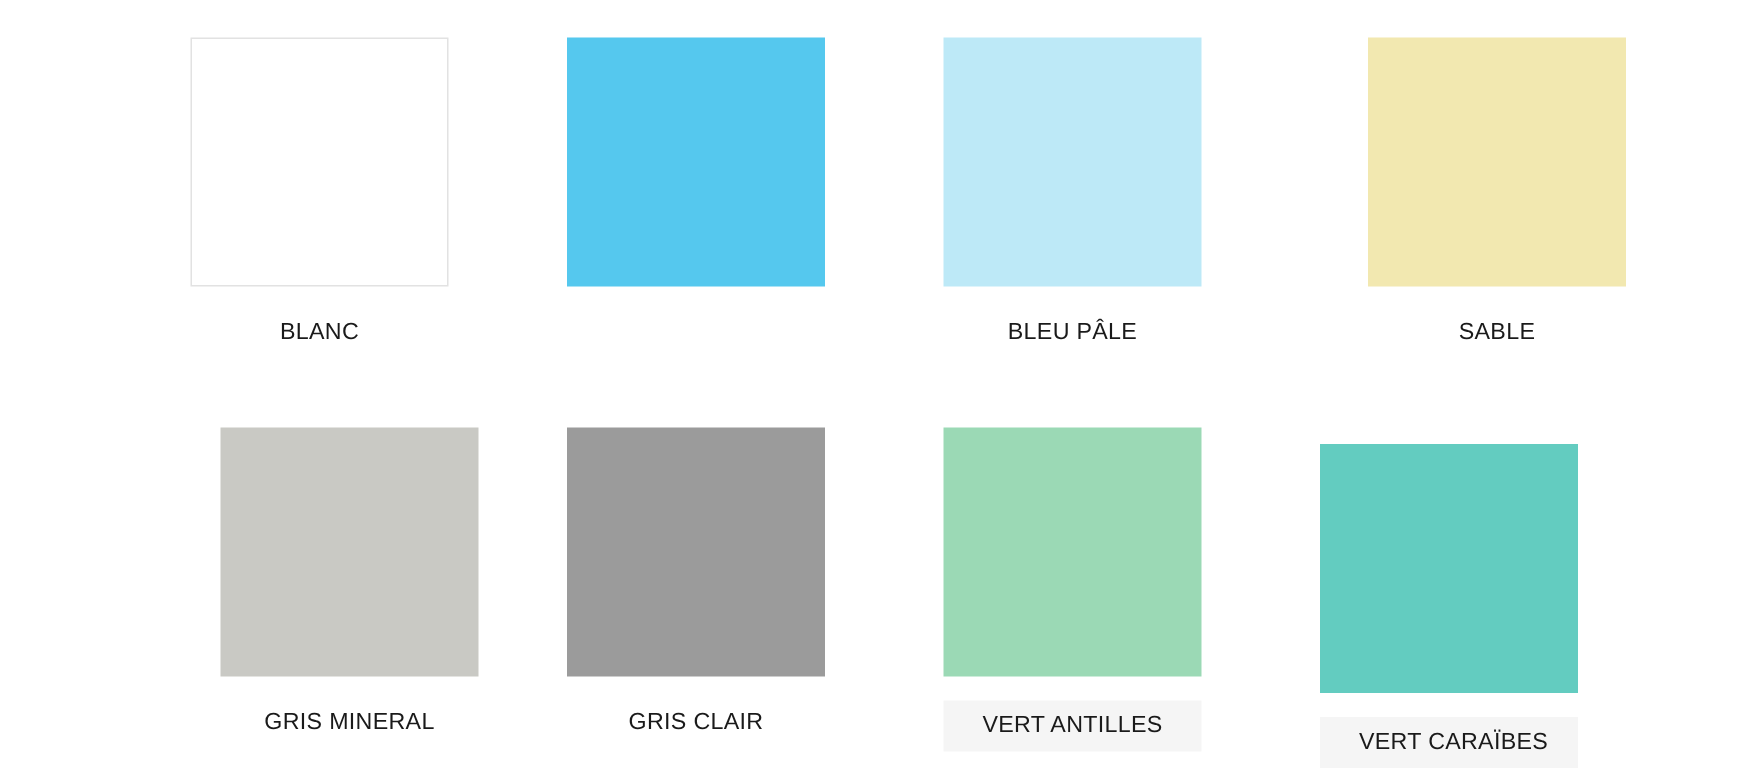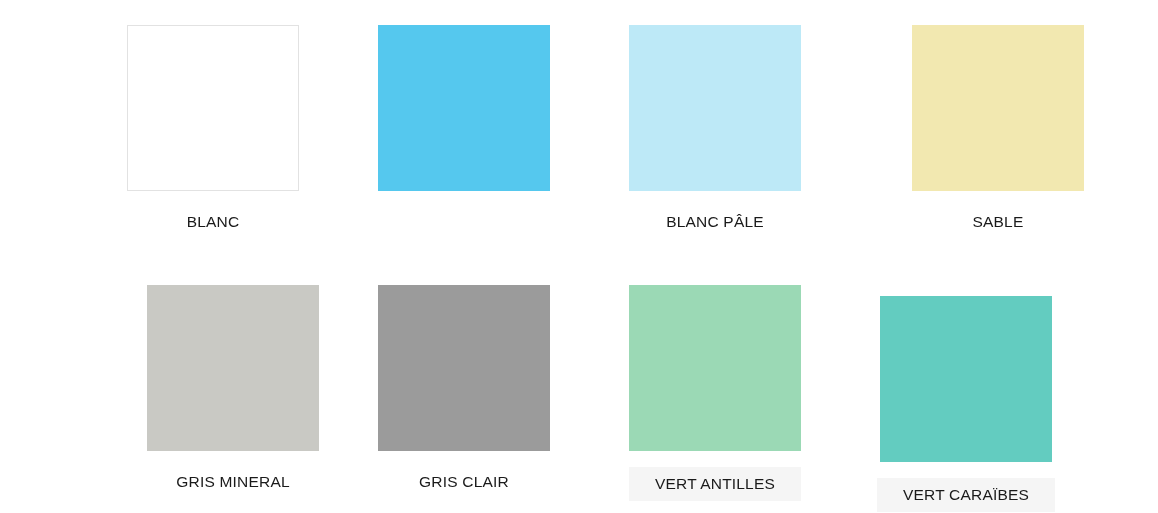--- a/index.html
+++ b/index.html
@@ -18,21 +18,20 @@
     position: relative;
     width: 1158px;
     height: 513px;
   }
 
   .swatch-cell {
     position: absolute;
     width: 172px;
     display: flex;
     flex-direction: column;
-    align-items: center;
   }
 
   .swatch-chip {
     width: 172px;
     height: 166px;
     box-sizing: border-box;
   }
 
   .swatch-chip.bordered {
     border: 1px solid #e2e2e2;
@@ -61,21 +60,21 @@
 <div id="swatch-grid">
     <div class="swatch-cell" style="left: 127px; top: 25px;">
       <div class="swatch-chip bordered" style="background: rgb(255, 255, 255);"></div>
       <div class="swatch-label">BLANC</div>
     </div>
     <div class="swatch-cell" style="left: 378px; top: 25px;">
       <div class="swatch-chip" style="background: rgb(85, 200, 238);"></div>
     </div>
     <div class="swatch-cell" style="left: 629px; top: 25px;">
       <div class="swatch-chip" style="background: rgb(189, 233, 247);"></div>
-      <div class="swatch-label">BLANC PÂLE</div>
+      <div class="swatch-label">BLEU PÂLE</div>
     </div>
     <div class="swatch-cell" style="left: 880px; top: 25px; margin-left: 32px;">
       <div class="swatch-chip" style="background: rgb(242, 232, 176);"></div>
       <div class="swatch-label">SABLE</div>
     </div>
     <div class="swatch-cell" style="left: 127px; top: 285px; margin-left: 20px;">
       <div class="swatch-chip" style="background: rgb(201, 201, 196);"></div>
       <div class="swatch-label">GRIS MINERAL</div>
     </div>
     <div class="swatch-cell" style="left: 378px; top: 285px;">

